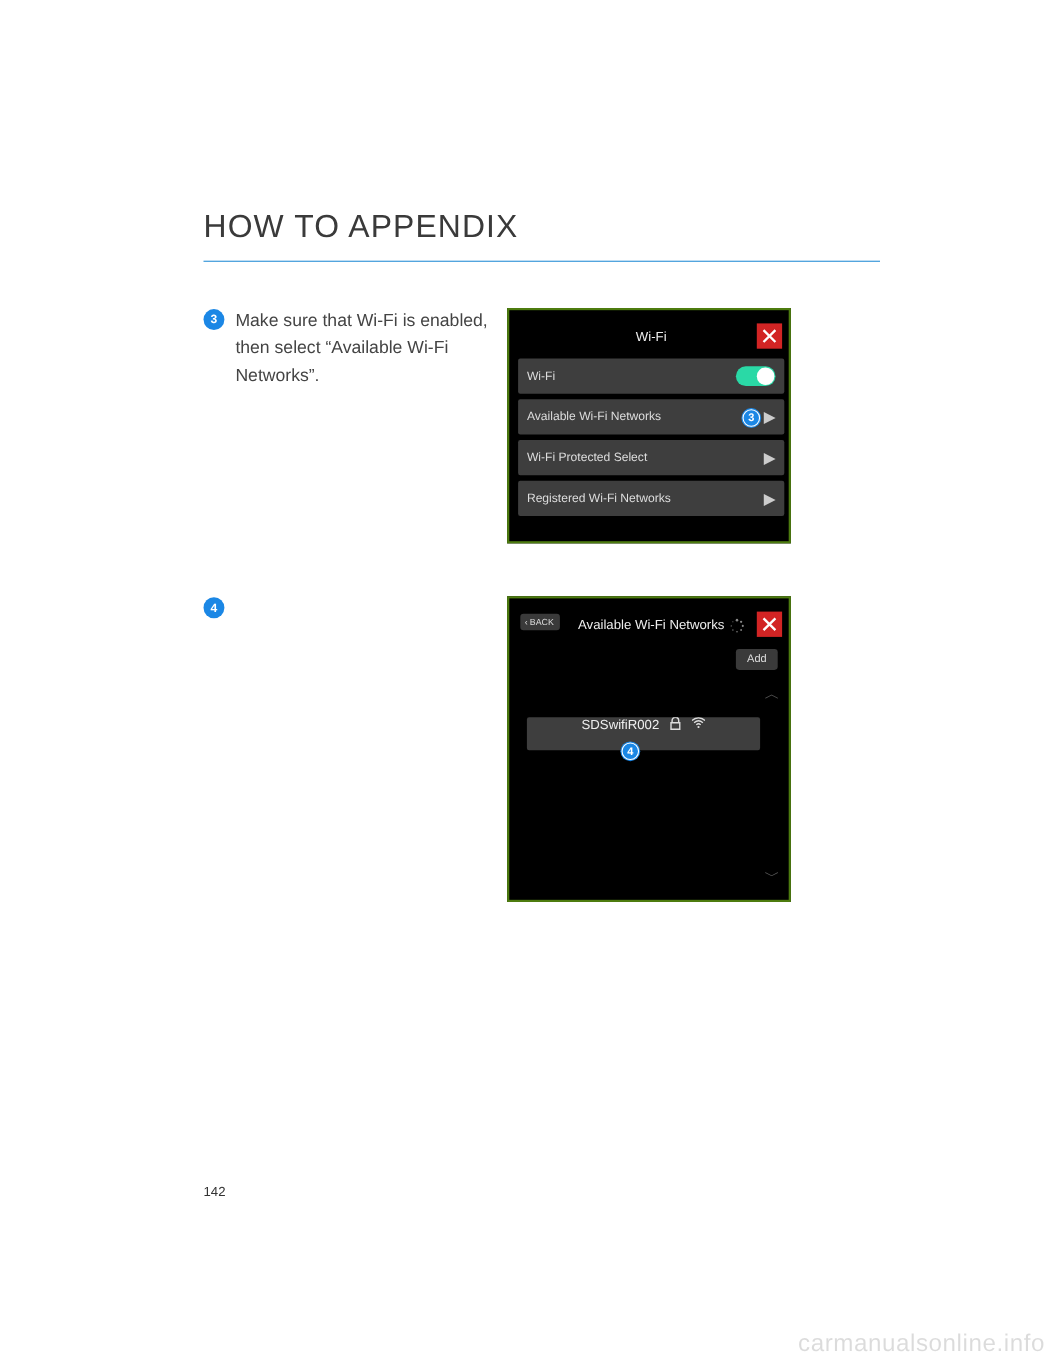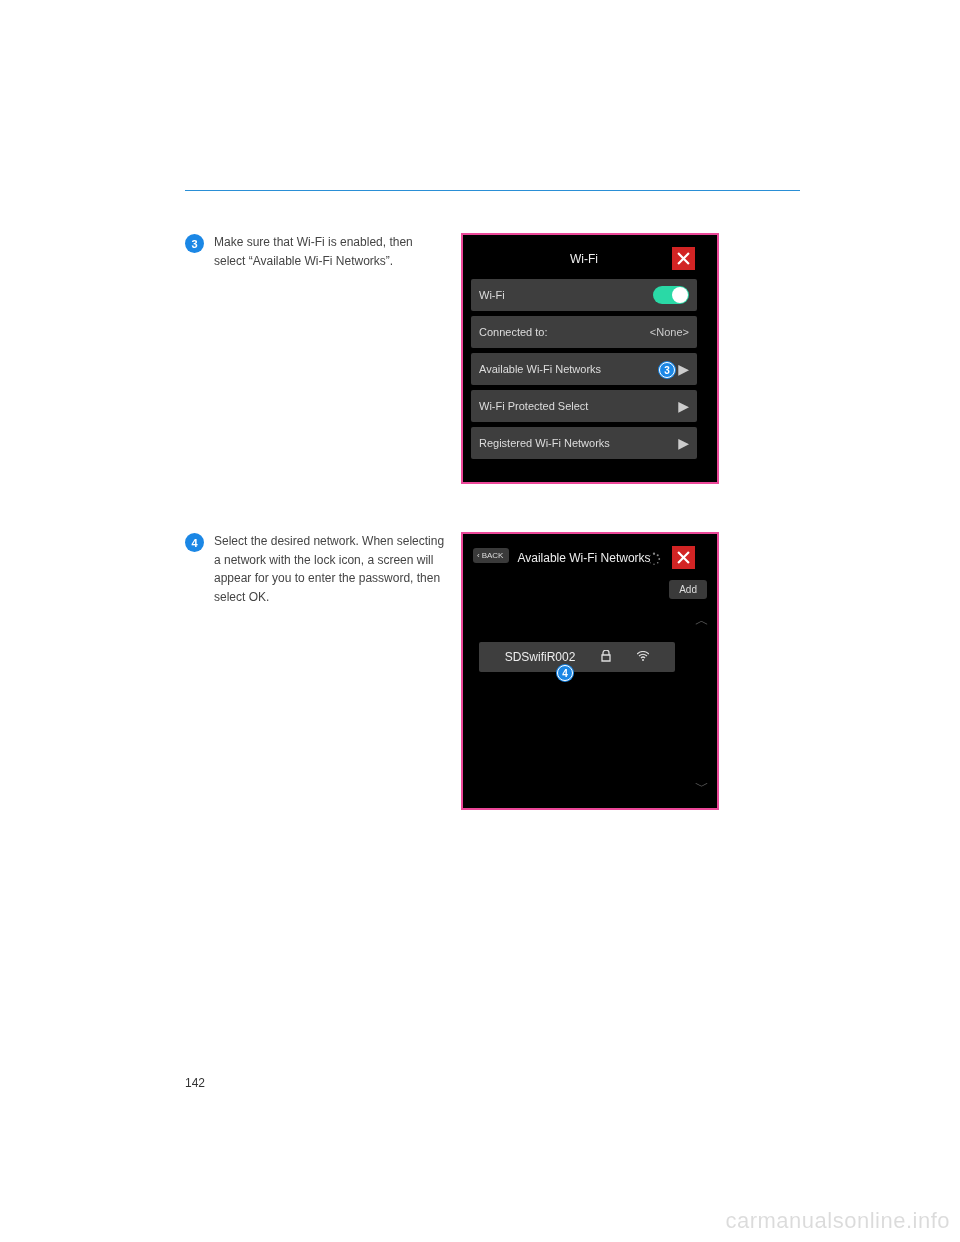--- a/index.html
+++ b/index.html
@@ -54,30 +54,30 @@
     margin-top: 1px;
   }
   .num-badge.small {
     width: 16px;
     height: 16px;
     font-size: 10px;
     border: 1px solid #fff;
     box-shadow: 0 0 0 1px #1b87e5;
   }
   .step-text {
-    font-size: 12px;
+    font-size: 16px;
     line-height: 1.55;
     color: #444;
   }
   
   .screen {
     width: 258px;
-    border: 2px solid #ec4899;
+    border: 2px solid #4d7c0f;
     background: #000;
-    padding: 10px 20px 18px 8px;
+    padding: 10px 4px 18px 8px;
     position: relative;
   }
   .screen-titlebar {
     display: flex;
     align-items: center;
     justify-content: center;
     position: relative;
     height: 28px;
     margin-bottom: 6px;
   }
@@ -179,23 +179,23 @@
     position: relative;
     margin-top: 70px;
     padding: 0 22px 0 8px;
   }
   .network-row {
     background: #3e3e3e;
     color: #eee;
     font-size: 12px;
     height: 30px;
     display: flex;
-    align-items: center;
+    align-items: flex-start;
     justify-content: center;
-    gap: 26px;
+    gap: 10px;
     border-radius: 2px;
     position: relative;
   }
   .network-row .net-name { font-weight: 400; }
   .lock-icon, .wifi-icon {
     color: #ddd;
     font-size: 11px;
   }
   .net-badge {
     position: absolute;
@@ -230,20 +230,21 @@
     font-size: 22px;
     color: rgba(0,0,0,0.14);
     font-family: Arial, sans-serif;
     letter-spacing: 0.5px;
   }
 </style>
 </head>
 <body>
 
 <div class="page">
+  <h1 class="page-title">HOW TO APPENDIX</h1>
   <hr class="title-rule">
 
   <div class="step-block">
     <div class="step-left">
       <div class="num-badge">3</div>
       <div class="step-text">Make sure that Wi-Fi is enabled, then select “Available Wi-Fi Networks”.</div>
     </div>
     <div class="screen">
       <div class="screen-titlebar">
         <div class="screen-title">Wi-Fi</div>
@@ -251,43 +252,38 @@
           <svg viewBox="0 0 12 12">
               <path d="M1 1 L11 11 M11 1 L1 11" stroke="#fff" stroke-width="2"></path>
             </svg>
         </div>
       </div>
       <div class="menu-row">
         <span class="label">Wi-Fi</span>
         <div class="toggle"></div>
       </div>
       <div class="menu-row">
-        <span class="label">Connected to:</span>
-        <span class="value">&lt;None&gt;</span>
-      </div>
-      <div class="menu-row">
         <span class="label">Available Wi-Fi Networks</span>
         <div class="num-badge small row-badge">3</div>
         <span class="chevron">▶</span>
       </div>
       <div class="menu-row">
         <span class="label">Wi-Fi Protected Select</span>
         <span class="chevron">▶</span>
       </div>
       <div class="menu-row">
         <span class="label">Registered Wi-Fi Networks</span>
         <span class="chevron">▶</span>
       </div>
     </div>
   </div>
 
   <div class="step-block">
     <div class="step-left">
       <div class="num-badge">4</div>
-      <div class="step-text">Select the desired network. When selecting a network with the lock icon, a screen will appear for you to enter the password, then select OK.</div>
     </div>
     <div class="screen screen2">
       <div class="screen-titlebar">
         <div class="back-btn">
           <span>‹</span>
           <span>BACK</span>
         </div>
         <div class="screen-title">Available Wi-Fi Networks</div>
         <svg class="spinner-icon" viewBox="0 0 24 24">
           <g fill="#888">

